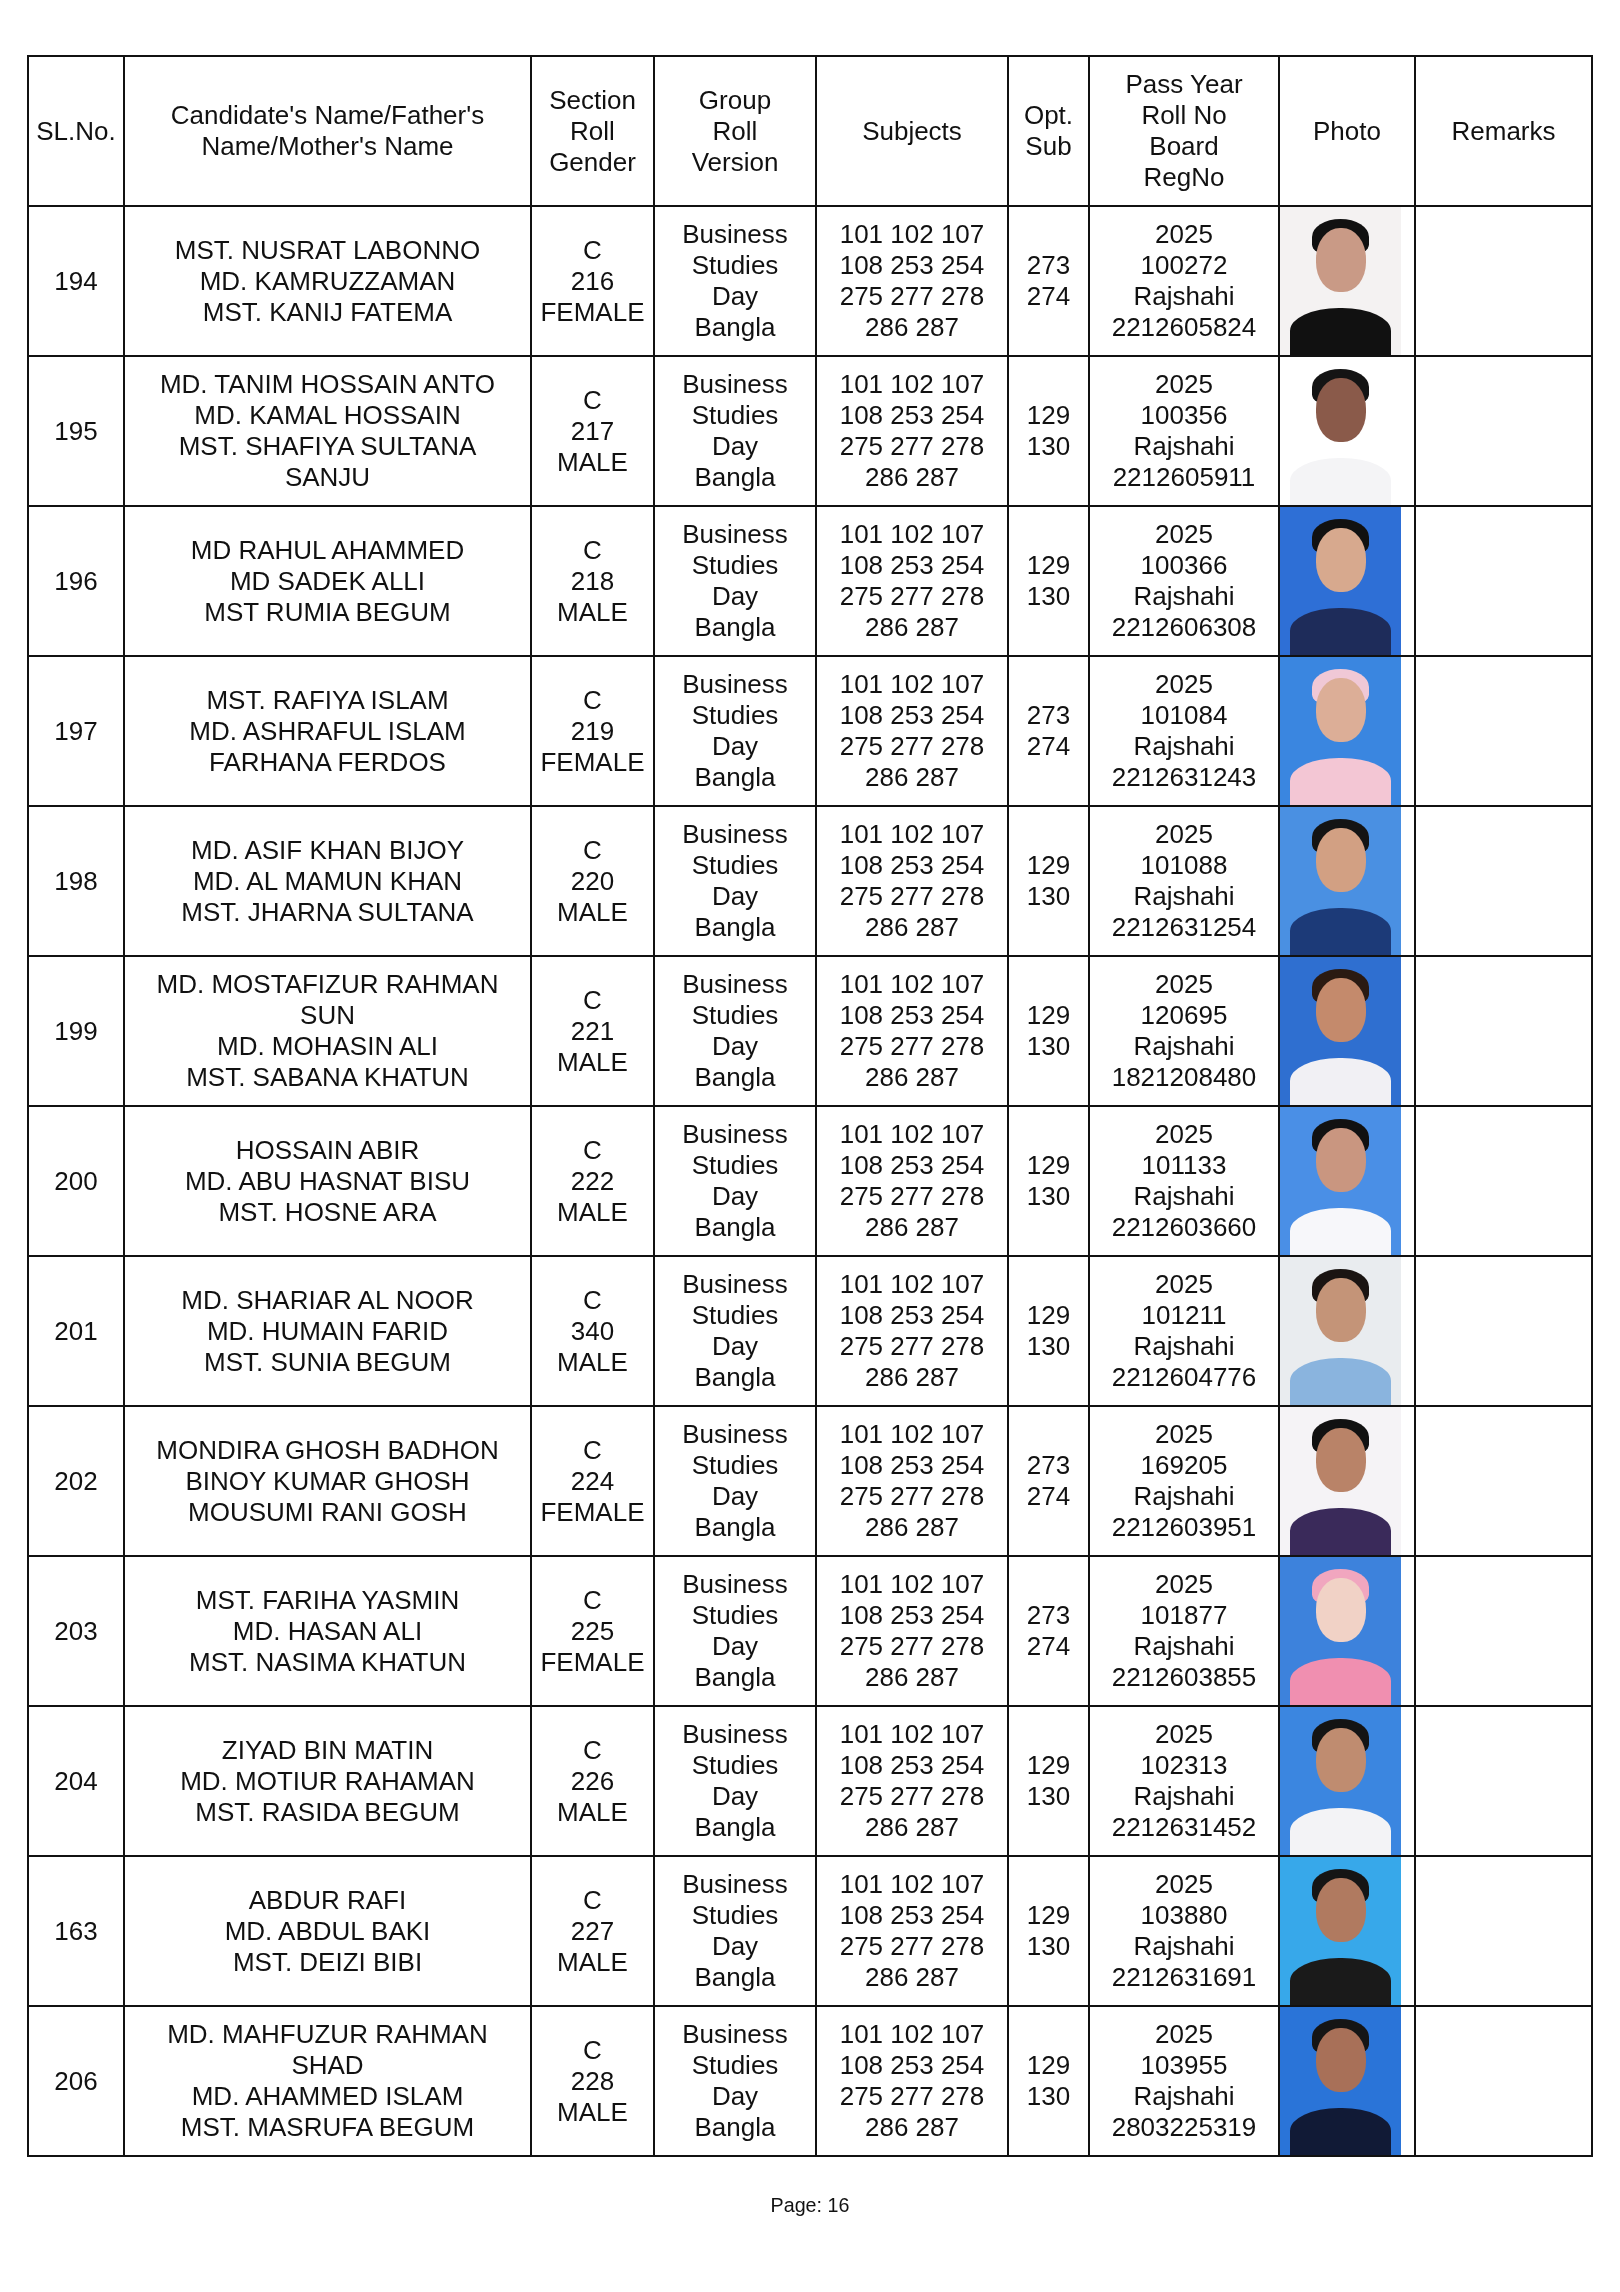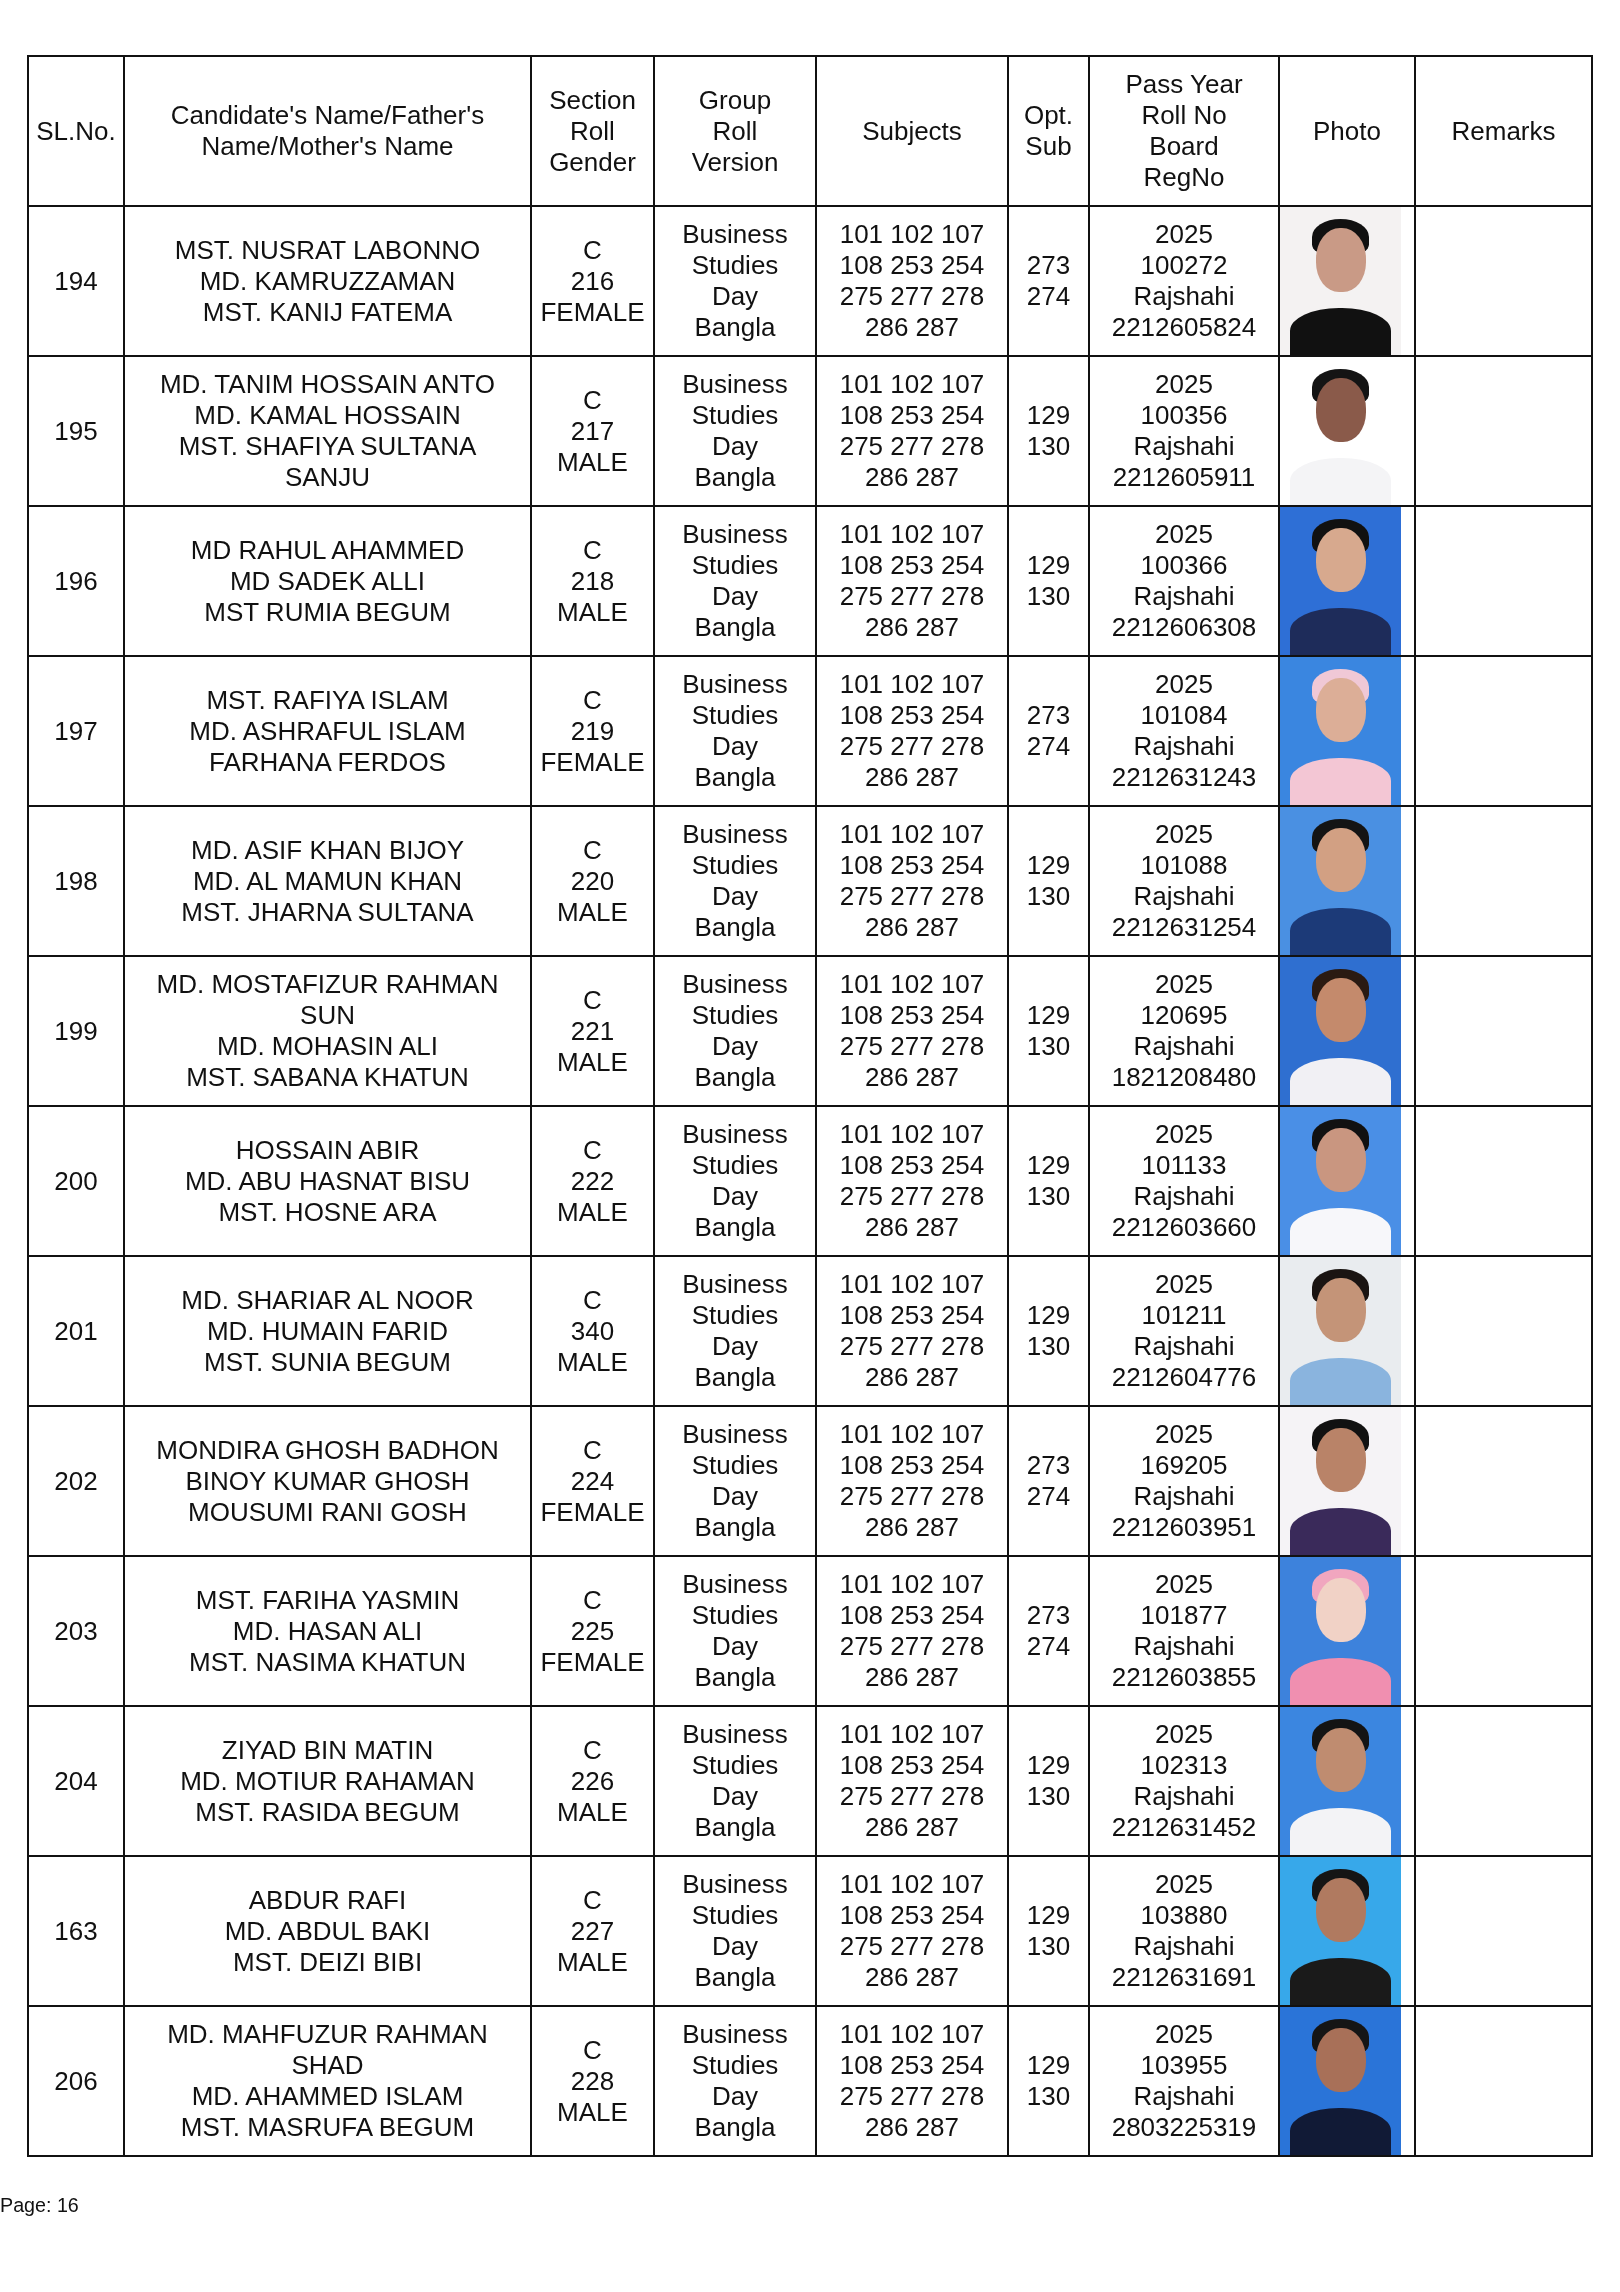--- a/index.html
+++ b/index.html
@@ -7,21 +7,21 @@
   table.sheet{position:absolute;left:27px;top:55px;width:1565px;border-collapse:collapse;table-layout:fixed;}
   table.sheet td, table.sheet th{border:2.7px solid #111;text-align:center;vertical-align:middle;font-weight:normal;font-size:26px;line-height:31px;padding:0;overflow:hidden;}
   table.sheet tr{height:150px;}
   .cell-line{display:block;white-space:nowrap;}
   .photo-cell{position:relative;padding:0;}
   .photo{position:absolute;left:0;top:0;width:121px;height:100%;overflow:hidden;}
   .photo .bg{position:absolute;inset:0;}
   .photo .head{position:absolute;left:50%;top:14%;width:50px;height:64px;margin-left:-25px;border-radius:48% 48% 46% 46%;}
   .photo .hair{position:absolute;left:50%;top:8%;width:57px;height:36px;margin-left:-29px;border-radius:50% 50% 30% 30%;}
   .photo .body{position:absolute;left:8%;right:8%;bottom:0;height:32%;border-radius:48% 48% 0 0;}
-  .page-footer{position:absolute;left:0;width:1620px;top:2194px;text-align:left;font-size:19.7px;}
+  .page-footer{position:absolute;left:0;width:1620px;top:2194px;text-align:center;font-size:19.7px;}
 </style>
 </head>
 <body>
 
 <table class="sheet">
   <colgroup>
     <col style="width:96px">
       <col style="width:407px">
       <col style="width:123px">
       <col style="width:162px">

